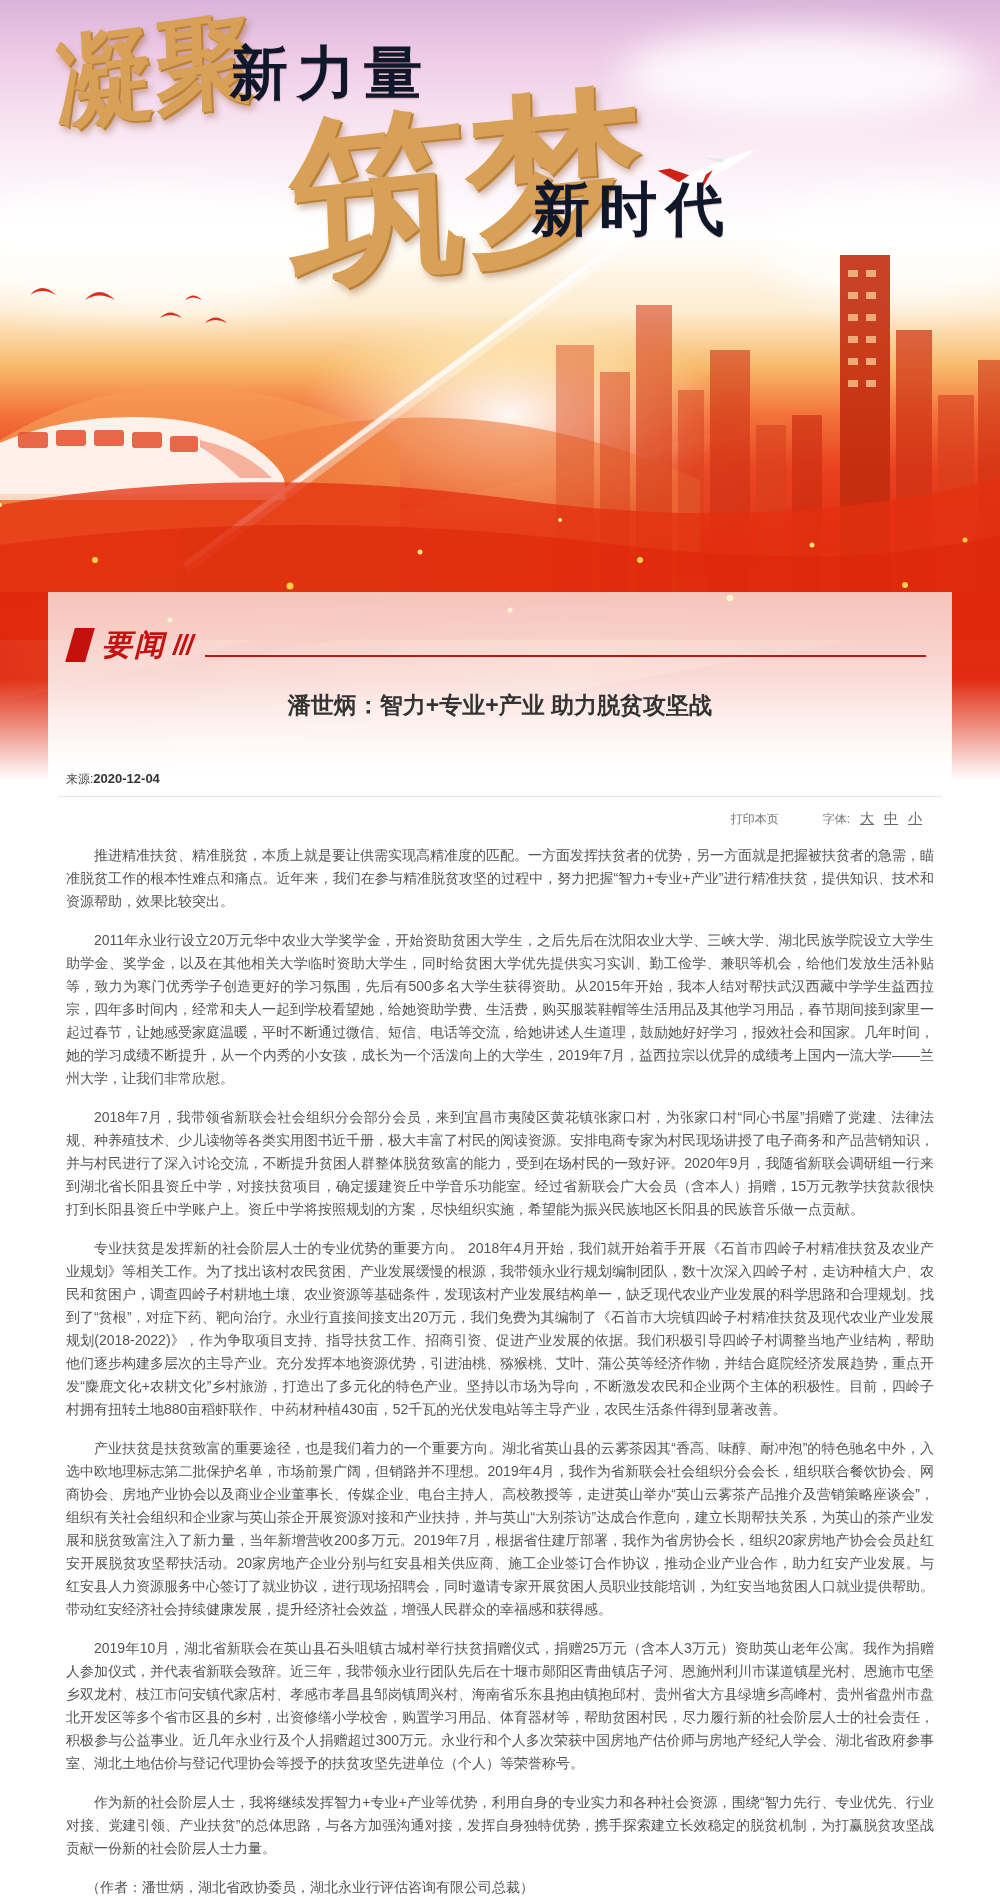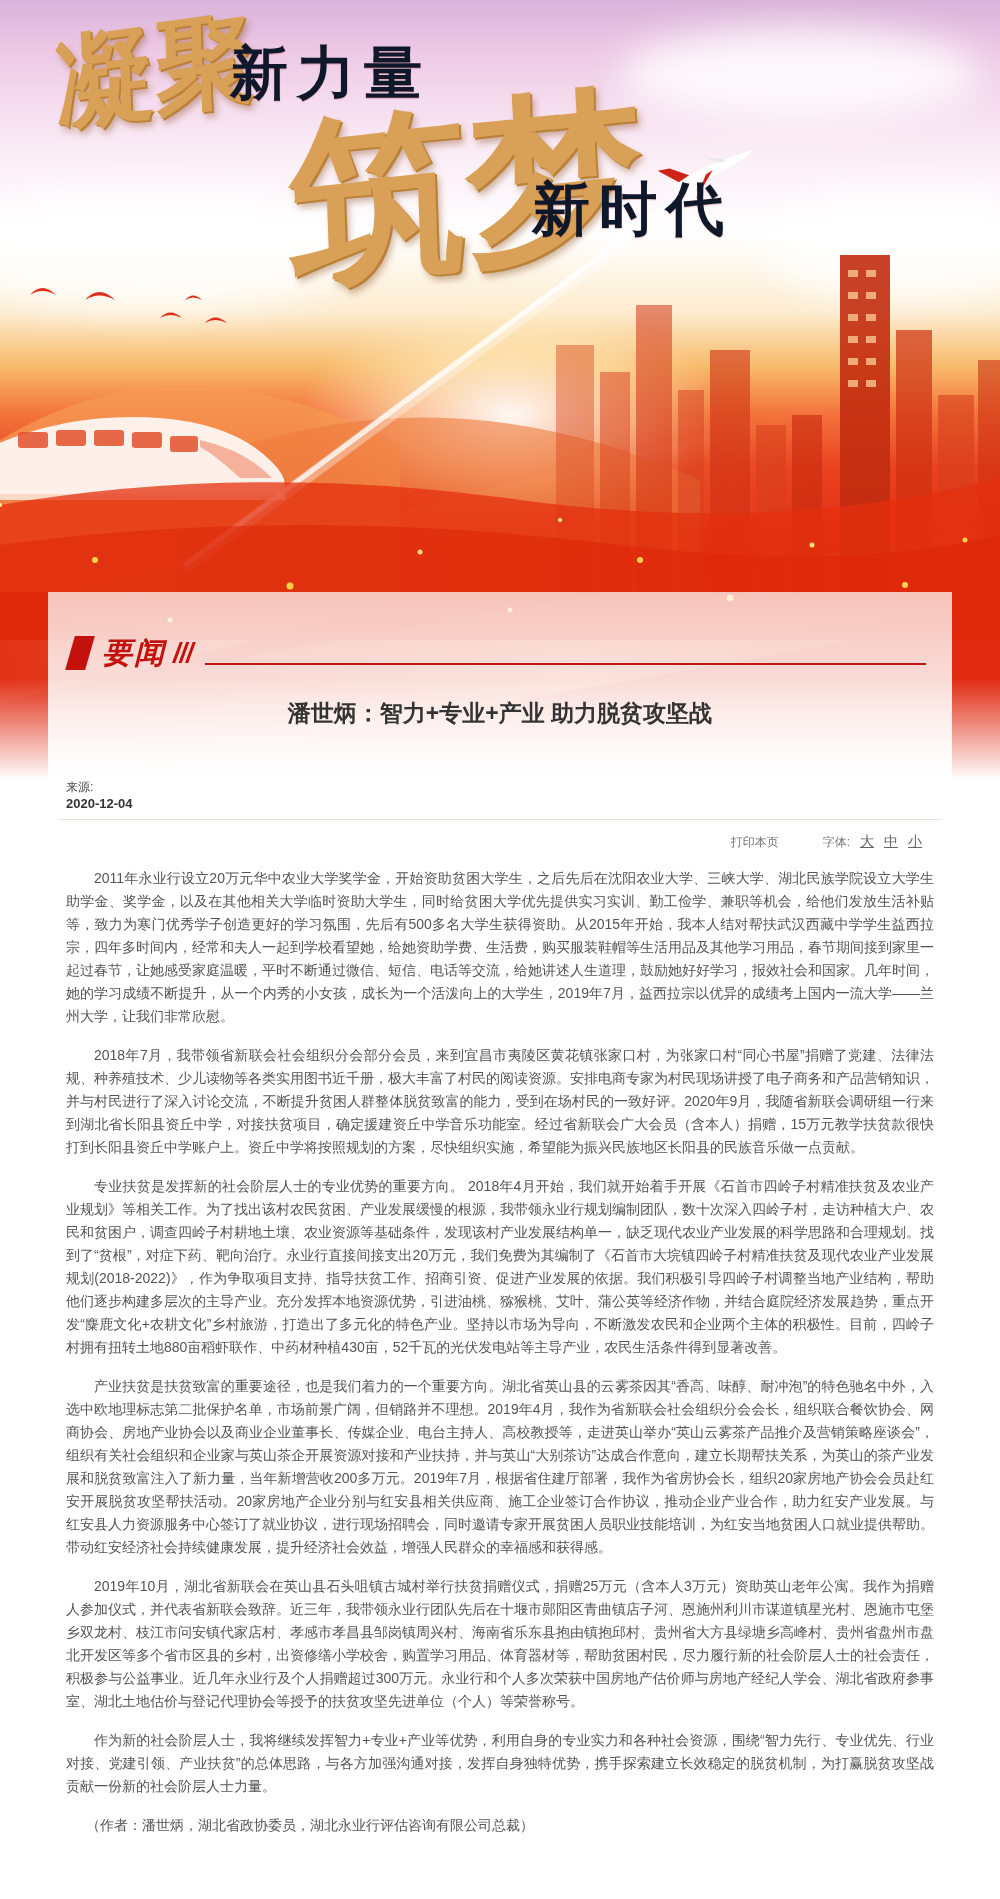--- a/index.html
+++ b/index.html
@@ -31,30 +31,30 @@
   .calli1{left:55px;top:20px;font-size:100px;transform:rotate(-8deg) skewX(-6deg);}
   .calli2{left:288px;top:98px;font-size:178px;transform:rotate(-6deg) skewX(-4deg);}
   .red-slogan{color:#0f172a;font-weight:700;letter-spacing:9px;
     text-shadow:0 1px 1px rgba(150,10,5,.25);}
   .slogan1{left:230px;top:44px;font-size:58px;}
   .slogan2{left:532px;top:180px;font-size:58px;}
 
   
   .card{position:absolute;left:48px;top:592px;width:904px;height:972px;box-sizing:border-box;
     background:linear-gradient(180deg,rgba(255,255,255,.72) 0px,rgba(255,255,255,.88) 130px,#ffffff 220px);
-    padding:8px 10px;}
+    padding:0 10px;}
   .section-header{display:flex;align-items:flex-end;padding:30px 10px 0 10px;height:40px;}
   .sh-marker{width:20px;height:34px;background:#c4110e;transform:skewX(-16deg);margin:0 12px 0 2px;}
   .sh-label{font-size:30px;font-weight:bold;font-style:italic;color:#c4110e;letter-spacing:2px;line-height:34px;}
   .sh-slashes{font-size:27px;font-weight:bold;font-style:italic;color:#c4110e;margin-left:7px;letter-spacing:-1px;line-height:34px;}
   .sh-rule{flex:1;border-bottom:2px solid #bd1714;margin:0 6px 5px 12px;}
 
   .article-title{margin-top:28px;text-align:center;font-size:23px;font-weight:bold;color:#333;}
 
-  .meta-row{display:flex;justify-content:flex-start;align-items:baseline;margin:50px 8px 0 8px;flex-direction:column;}
+  .meta-row{display:flex;justify-content:flex-start;align-items:baseline;margin:50px 8px 0 8px;}
   .meta-source{font-size:12px;color:#4a4a4a;}
   .meta-date{font-size:13px;font-weight:bold;color:#333;margin-right:18px;}
   .divider{border-top:1px solid #ece3e0;margin:8px 0 0 0;}
   .tools-row{display:flex;justify-content:flex-end;align-items:baseline;margin:13px 20px 0 0;color:#757575;font-size:12px;}
   .tool-print{cursor:pointer;}
   .tool-fontlabel{margin-left:44px;}
   .tool-size{margin-left:10px;font-size:14px;color:#666;text-decoration:underline;cursor:pointer;}
 
   .article-body{margin:10px 8px 0 8px;}
   .article-body p,.author-note{font-size:14px;line-height:23px;color:#545454;text-indent:2em;
@@ -183,20 +183,21 @@
 
     <div class="tools-row">
       <span class="tool-print">打印本页</span>
       <span class="tool-fontlabel">字体:</span>
       <span class="tool-size">大</span>
       <span class="tool-size">中</span>
       <span class="tool-size">小</span>
     </div>
 
     <div class="article-body">
+        <p>推进精准扶贫、精准脱贫，本质上就是要让供需实现高精准度的匹配。一方面发挥扶贫者的优势，另一方面就是把握被扶贫者的急需，瞄准脱贫工作的根本性难点和痛点。近年来，我们在参与精准脱贫攻坚的过程中，努力把握“智力+专业+产业”进行精准扶贫，提供知识、技术和资源帮助，效果比较突出。</p>
         <p>2011年永业行设立20万元华中农业大学奖学金，开始资助贫困大学生，之后先后在沈阳农业大学、三峡大学、湖北民族学院设立大学生助学金、奖学金，以及在其他相关大学临时资助大学生，同时给贫困大学优先提供实习实训、勤工俭学、兼职等机会，给他们发放生活补贴等，致力为寒门优秀学子创造更好的学习氛围，先后有500多名大学生获得资助。从2015年开始，我本人结对帮扶武汉西藏中学学生益西拉宗，四年多时间内，经常和夫人一起到学校看望她，给她资助学费、生活费，购买服装鞋帽等生活用品及其他学习用品，春节期间接到家里一起过春节，让她感受家庭温暖，平时不断通过微信、短信、电话等交流，给她讲述人生道理，鼓励她好好学习，报效社会和国家。几年时间，她的学习成绩不断提升，从一个内秀的小女孩，成长为一个活泼向上的大学生，2019年7月，益西拉宗以优异的成绩考上国内一流大学——兰州大学，让我们非常欣慰。</p>
         <p>2018年7月，我带领省新联会社会组织分会部分会员，来到宜昌市夷陵区黄花镇张家口村，为张家口村“同心书屋”捐赠了党建、法律法规、种养殖技术、少儿读物等各类实用图书近千册，极大丰富了村民的阅读资源。安排电商专家为村民现场讲授了电子商务和产品营销知识，并与村民进行了深入讨论交流，不断提升贫困人群整体脱贫致富的能力，受到在场村民的一致好评。2020年9月，我随省新联会调研组一行来到湖北省长阳县资丘中学，对接扶贫项目，确定援建资丘中学音乐功能室。经过省新联会广大会员（含本人）捐赠，15万元教学扶贫款很快打到长阳县资丘中学账户上。资丘中学将按照规划的方案，尽快组织实施，希望能为振兴民族地区长阳县的民族音乐做一点贡献。</p>
         <p>专业扶贫是发挥新的社会阶层人士的专业优势的重要方向。 2018年4月开始，我们就开始着手开展《石首市四岭子村精准扶贫及农业产业规划》等相关工作。为了找出该村农民贫困、产业发展缓慢的根源，我带领永业行规划编制团队，数十次深入四岭子村，走访种植大户、农民和贫困户，调查四岭子村耕地土壤、农业资源等基础条件，发现该村产业发展结构单一，缺乏现代农业产业发展的科学思路和合理规划。找到了“贫根”，对症下药、靶向治疗。永业行直接间接支出20万元，我们免费为其编制了《石首市大垸镇四岭子村精准扶贫及现代农业产业发展规划(2018-2022)》，作为争取项目支持、指导扶贫工作、招商引资、促进产业发展的依据。我们积极引导四岭子村调整当地产业结构，帮助他们逐步构建多层次的主导产业。充分发挥本地资源优势，引进油桃、猕猴桃、艾叶、蒲公英等经济作物，并结合庭院经济发展趋势，重点开发“麋鹿文化+农耕文化”乡村旅游，打造出了多元化的特色产业。坚持以市场为导向，不断激发农民和企业两个主体的积极性。目前，四岭子村拥有扭转土地880亩稻虾联作、中药材种植430亩，52千瓦的光伏发电站等主导产业，农民生活条件得到显著改善。</p>
         <p>产业扶贫是扶贫致富的重要途径，也是我们着力的一个重要方向。湖北省英山县的云雾茶因其“香高、味醇、耐冲泡”的特色驰名中外，入选中欧地理标志第二批保护名单，市场前景广阔，但销路并不理想。2019年4月，我作为省新联会社会组织分会会长，组织联合餐饮协会、网商协会、房地产业协会以及商业企业董事长、传媒企业、电台主持人、高校教授等，走进英山举办“英山云雾茶产品推介及营销策略座谈会”，组织有关社会组织和企业家与英山茶企开展资源对接和产业扶持，并与英山“大别茶访”达成合作意向，建立长期帮扶关系，为英山的茶产业发展和脱贫致富注入了新力量，当年新增营收200多万元。2019年7月，根据省住建厅部署，我作为省房协会长，组织20家房地产协会会员赴红安开展脱贫攻坚帮扶活动。20家房地产企业分别与红安县相关供应商、施工企业签订合作协议，推动企业产业合作，助力红安产业发展。与红安县人力资源服务中心签订了就业协议，进行现场招聘会，同时邀请专家开展贫困人员职业技能培训，为红安当地贫困人口就业提供帮助。带动红安经济社会持续健康发展，提升经济社会效益，增强人民群众的幸福感和获得感。</p>
         <p>2019年10月，湖北省新联会在英山县石头咀镇古城村举行扶贫捐赠仪式，捐赠25万元（含本人3万元）资助英山老年公寓。我作为捐赠人参加仪式，并代表省新联会致辞。近三年，我带领永业行团队先后在十堰市郧阳区青曲镇店子河、恩施州利川市谋道镇星光村、恩施市屯堡乡双龙村、枝江市问安镇代家店村、孝感市孝昌县邹岗镇周兴村、海南省乐东县抱由镇抱邱村、贵州省大方县绿塘乡高峰村、贵州省盘州市盘北开发区等多个省市区县的乡村，出资修缮小学校舍，购置学习用品、体育器材等，帮助贫困村民，尽力履行新的社会阶层人士的社会责任，积极参与公益事业。近几年永业行及个人捐赠超过300万元。永业行和个人多次荣获中国房地产估价师与房地产经纪人学会、湖北省政府参事室、湖北土地估价与登记代理协会等授予的扶贫攻坚先进单位（个人）等荣誉称号。</p>
         <p>作为新的社会阶层人士，我将继续发挥智力+专业+产业等优势，利用自身的专业实力和各种社会资源，围绕“智力先行、专业优先、行业对接、党建引领、产业扶贫”的总体思路，与各方加强沟通对接，发挥自身独特优势，携手探索建立长效稳定的脱贫机制，为打赢脱贫攻坚战贡献一份新的社会阶层人士力量。</p>
       </div>
 
     <p class="author-note">（作者：潘世炳，湖北省政协委员，湖北永业行评估咨询有限公司总裁）</p>
 

